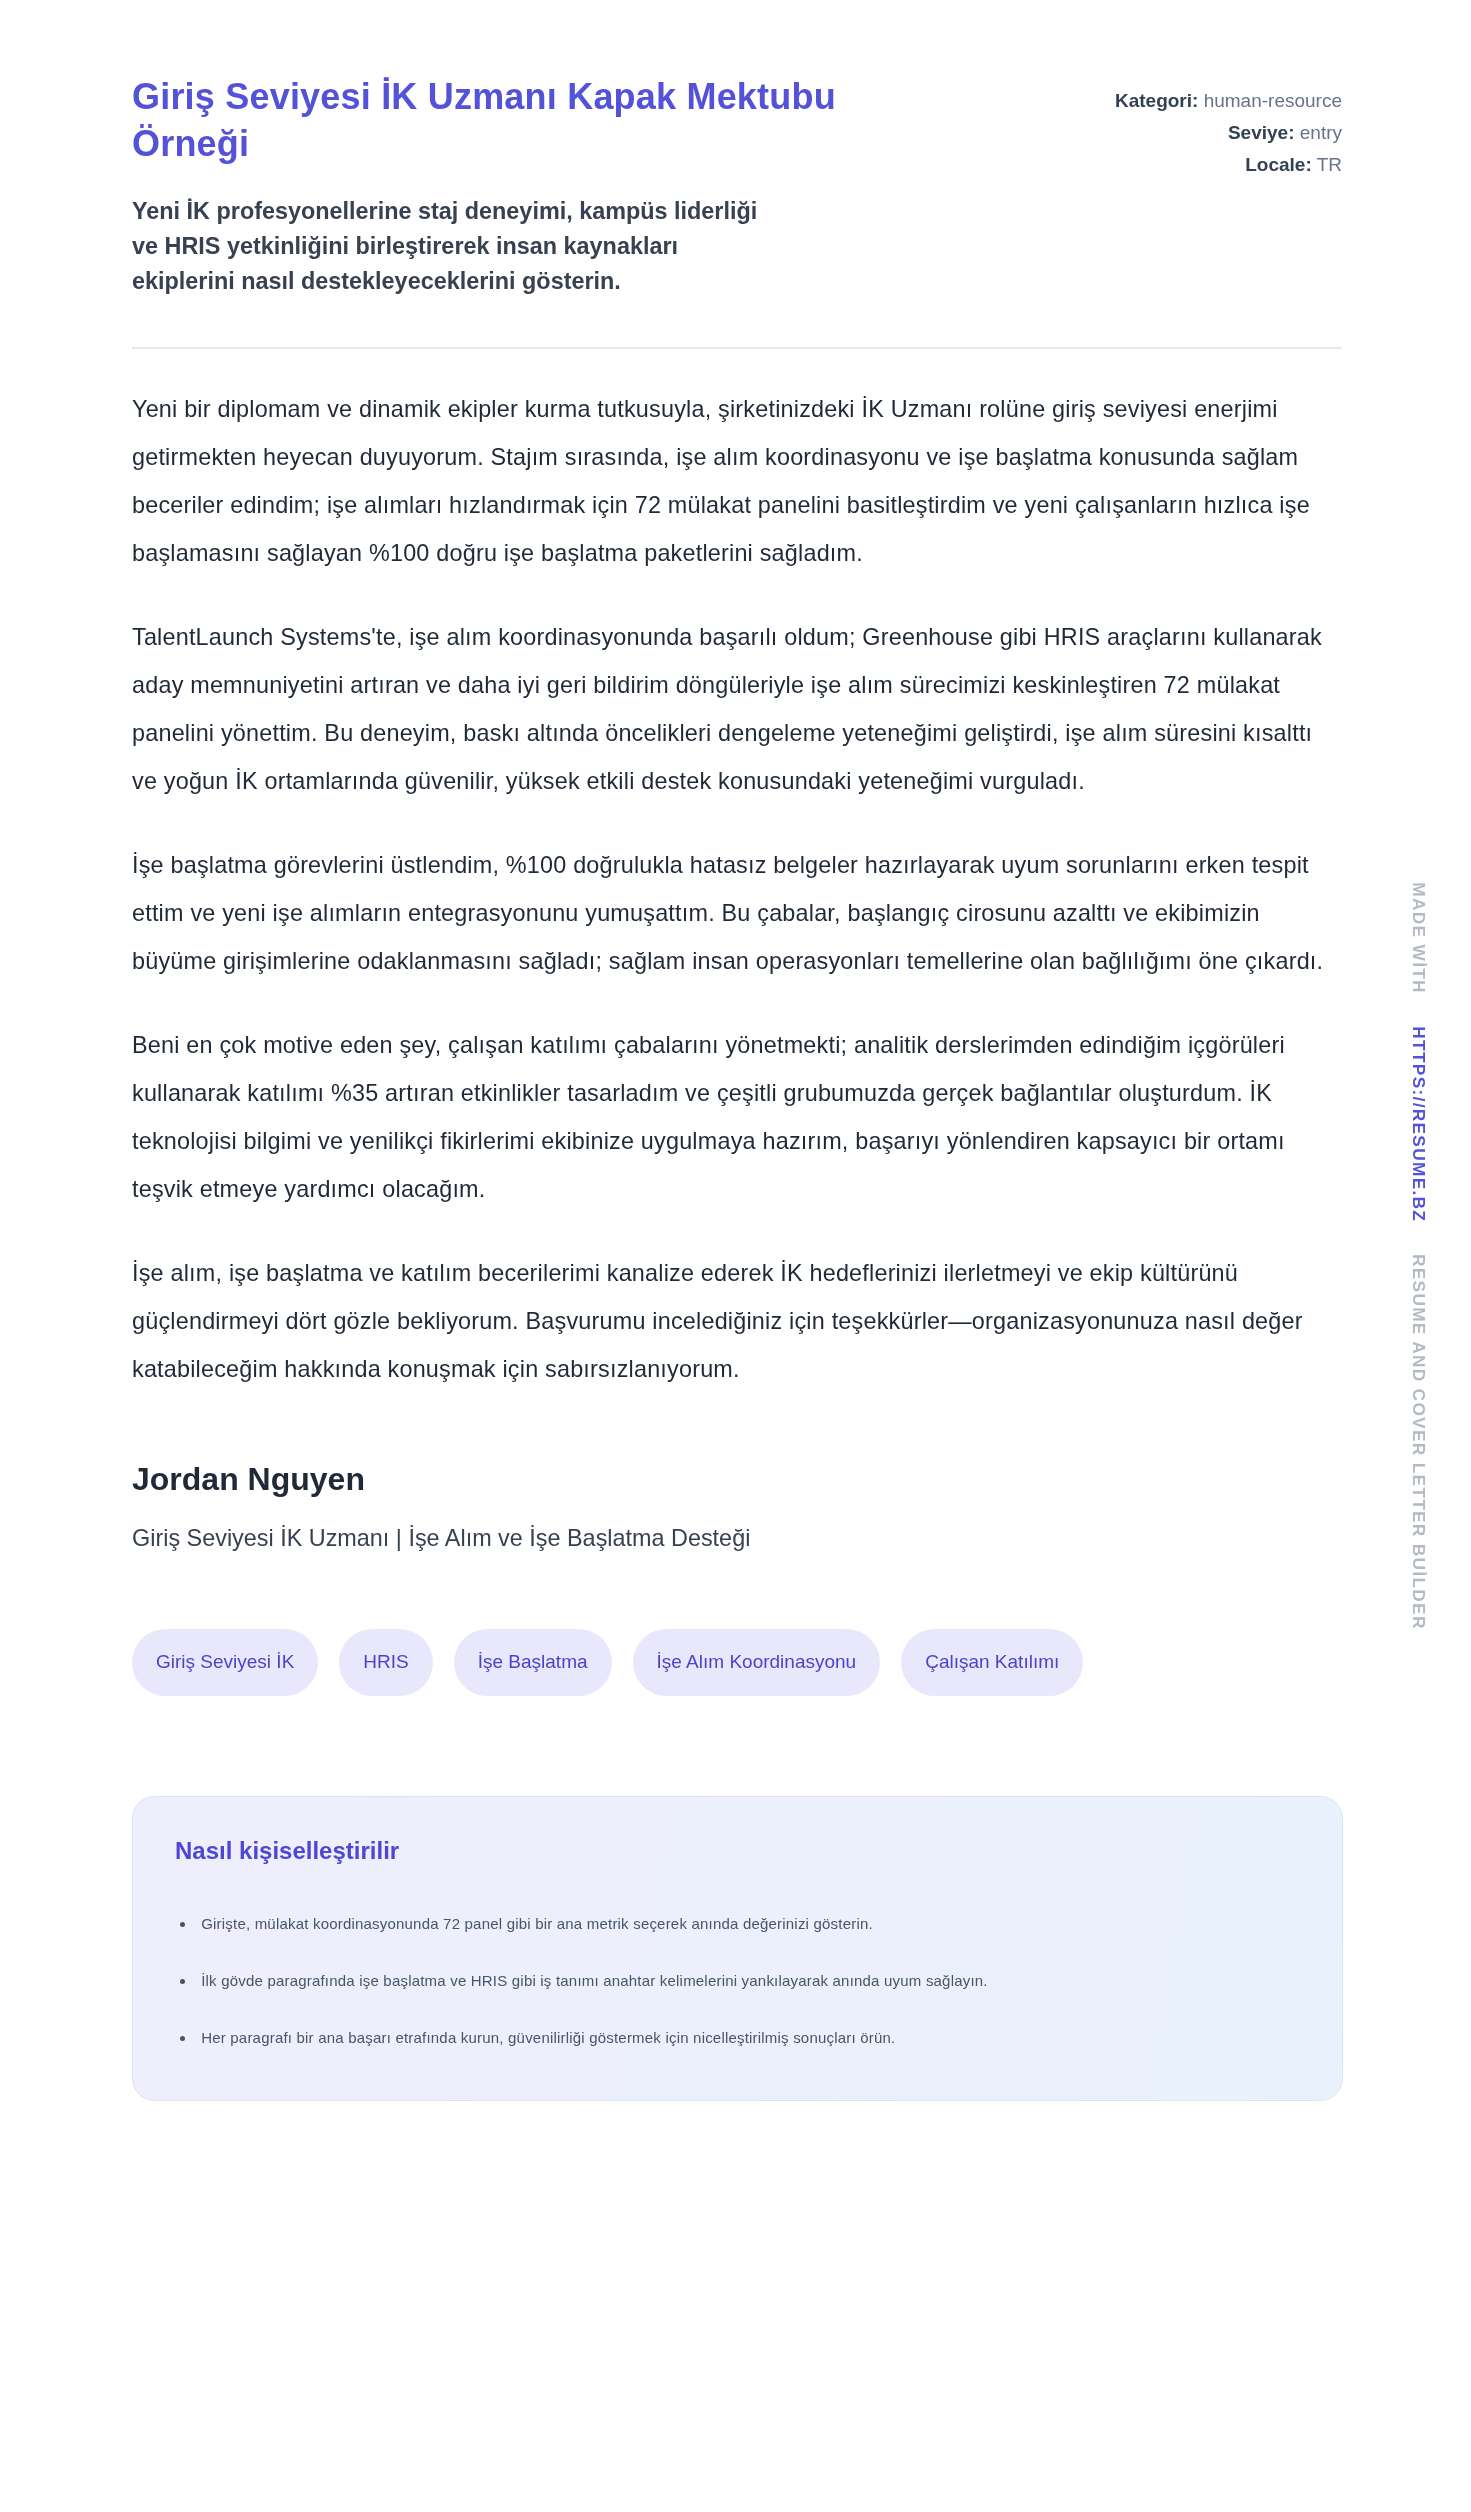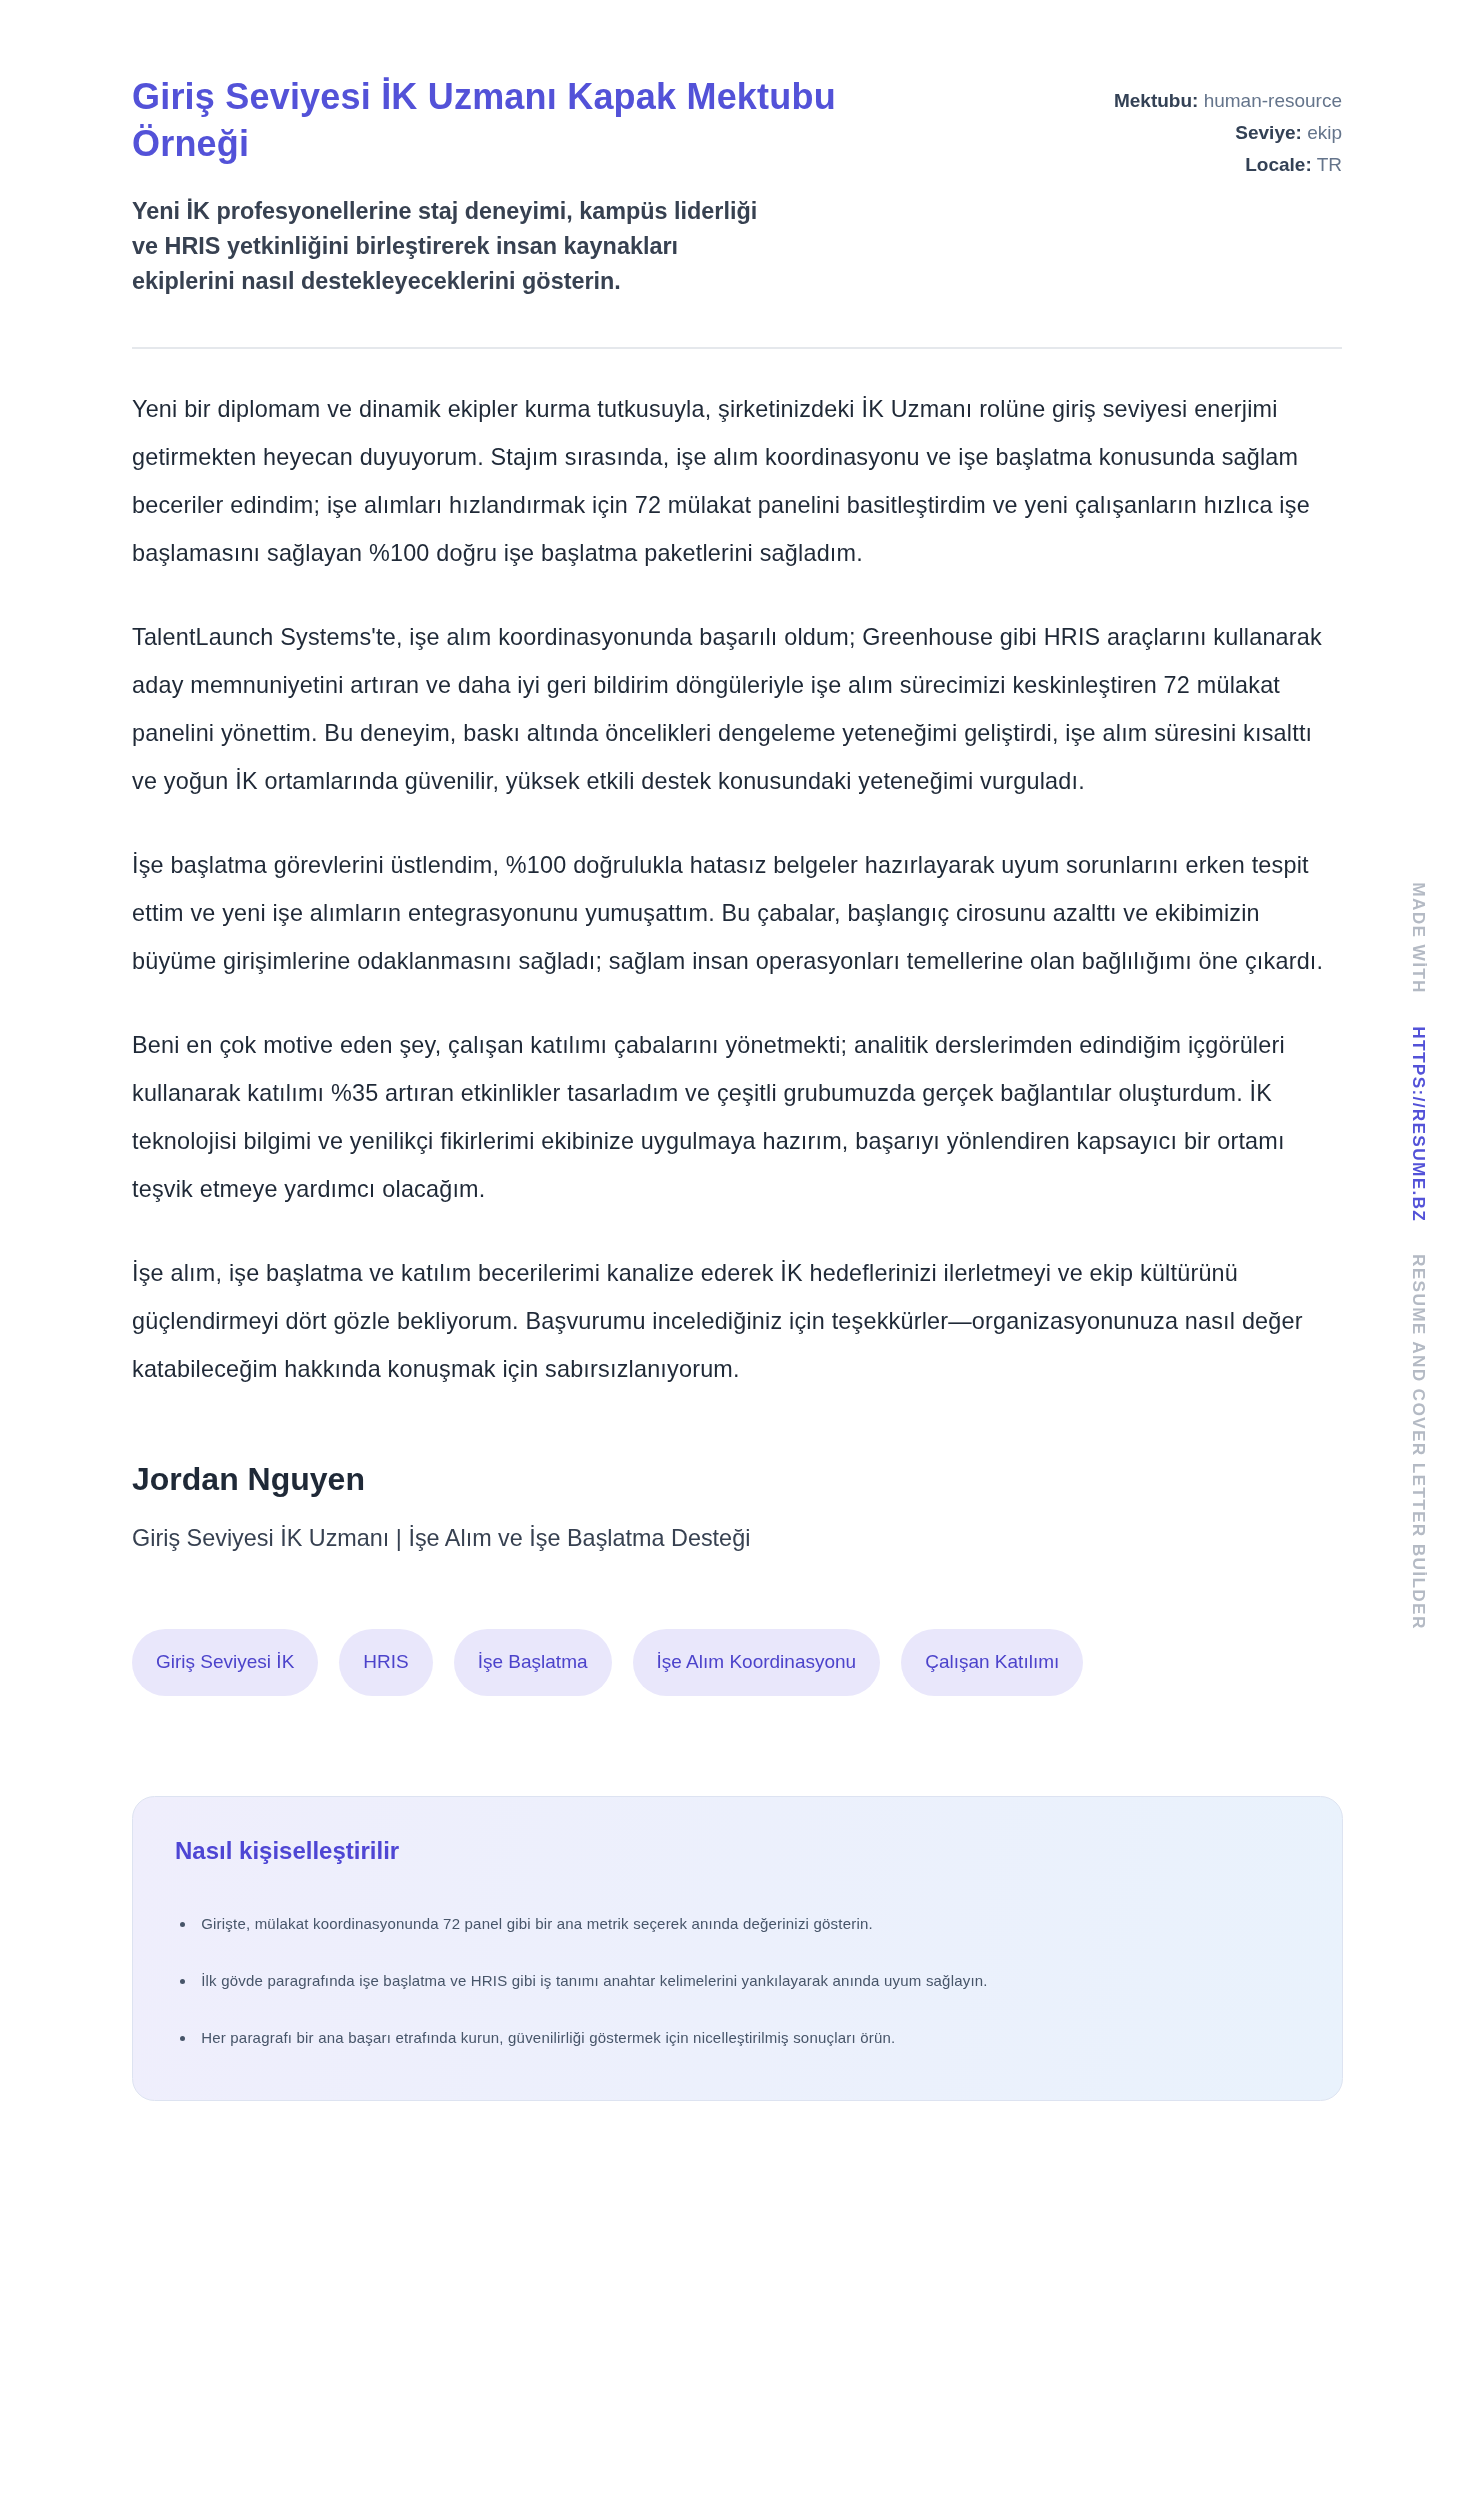--- a/index.html
+++ b/index.html
@@ -75,26 +75,26 @@
 
 <div class="content">
 
   <div class="header">
     <div class="header-left">
       <h1 class="page-title">Giriş Seviyesi İK Uzmanı Kapak Mektubu Örneği</h1>
       <div class="page-subtitle">Yeni İK profesyonellerine staj deneyimi, kampüs liderliği ve HRIS yetkinliğini birleştirerek insan kaynakları ekiplerini nasıl destekleyeceklerini gösterin.</div>
     </div>
     <div class="meta">
       <div class="meta-item">
-        <span class="meta-label">Mektubu:</span>
+        <span class="meta-label">Kategori:</span>
         <span>human-resource</span>
       </div>
       <div class="meta-item">
         <span class="meta-label">Seviye:</span>
-        <span>ekip</span>
+        <span>entry</span>
       </div>
       <div class="meta-item">
         <span class="meta-label">Locale:</span>
         <span>TR</span>
       </div>
     </div>
   </div>
 
   <hr class="divider">
 

